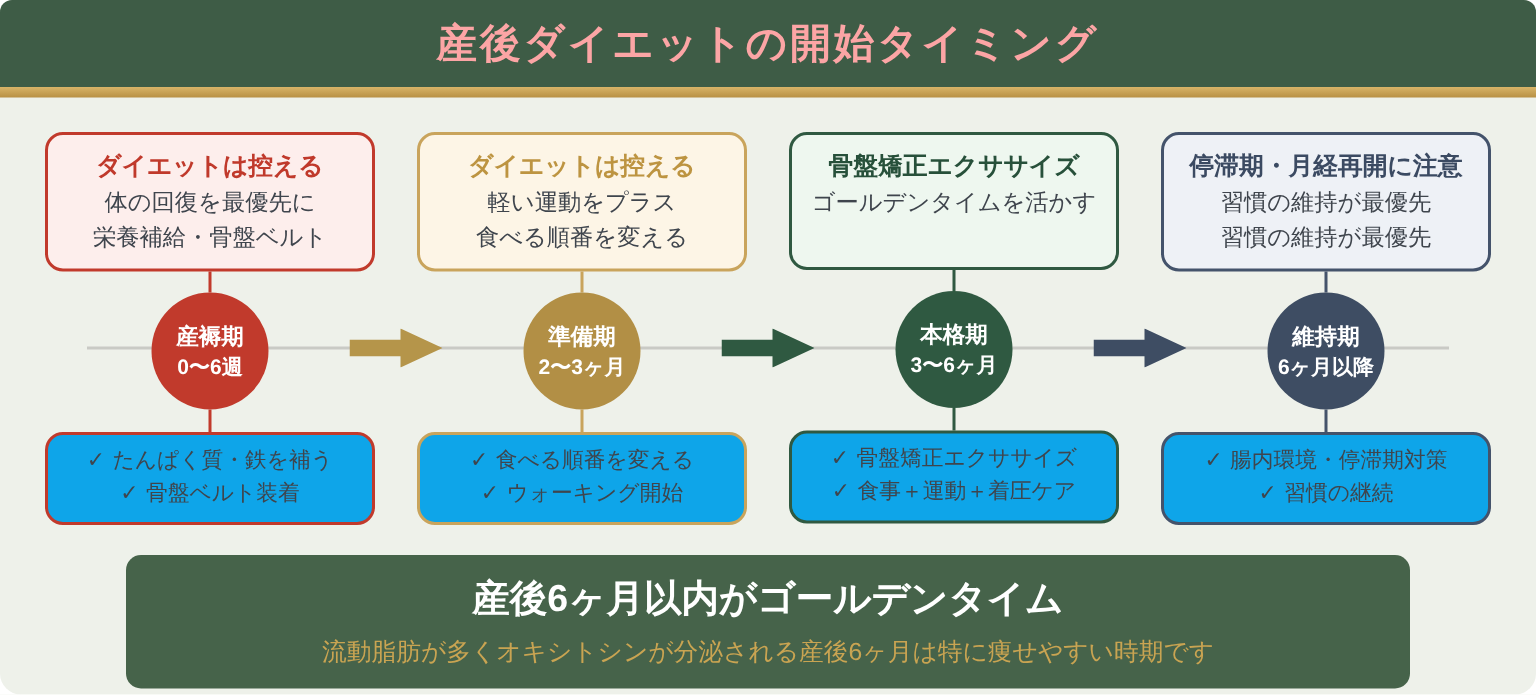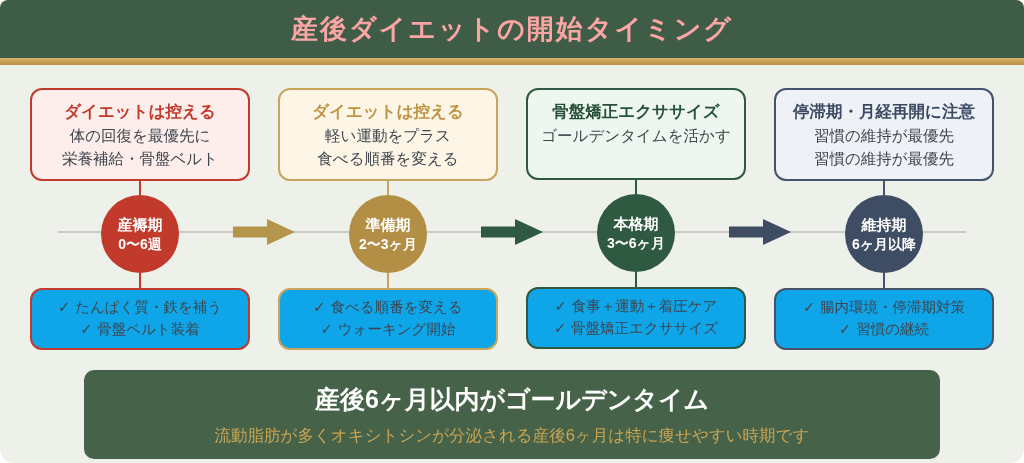--- a/index.html
+++ b/index.html
@@ -122,22 +122,22 @@
         <div class="box-title">骨盤矯正エクササイズ</div>
         <div class="box-line">ゴールデンタイムを活かす</div>
       </div>
       <div class="connector c-top"></div>
       <div class="circle">
         <div class="circle-name">本格期</div>
         <div class="circle-period">3〜6ヶ月</div>
       </div>
       <div class="connector c-bottom"></div>
       <div class="bottom-box">
+        <div class="check-line"><span class="check">✓</span><span>骨盤矯正エクササイズ</span></div>
         <div class="check-line"><span class="check">✓</span><span>食事＋運動＋着圧ケア</span></div>
-        <div class="check-line"><span class="check">✓</span><span>骨盤矯正エクササイズ</span></div>
       </div>
     </div>
 
     <div class="column col-navy">
       <div class="top-box">
         <div class="box-title">停滞期・月経再開に注意</div>
         <div class="box-line">習慣の維持が最優先</div>
         <div class="box-line">習慣の維持が最優先</div>
       </div>
       <div class="connector c-top"></div>

